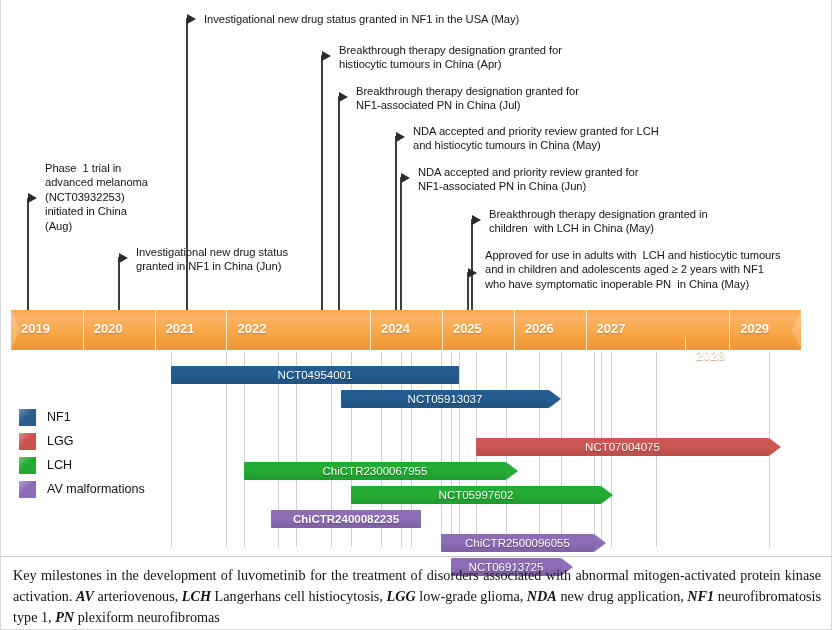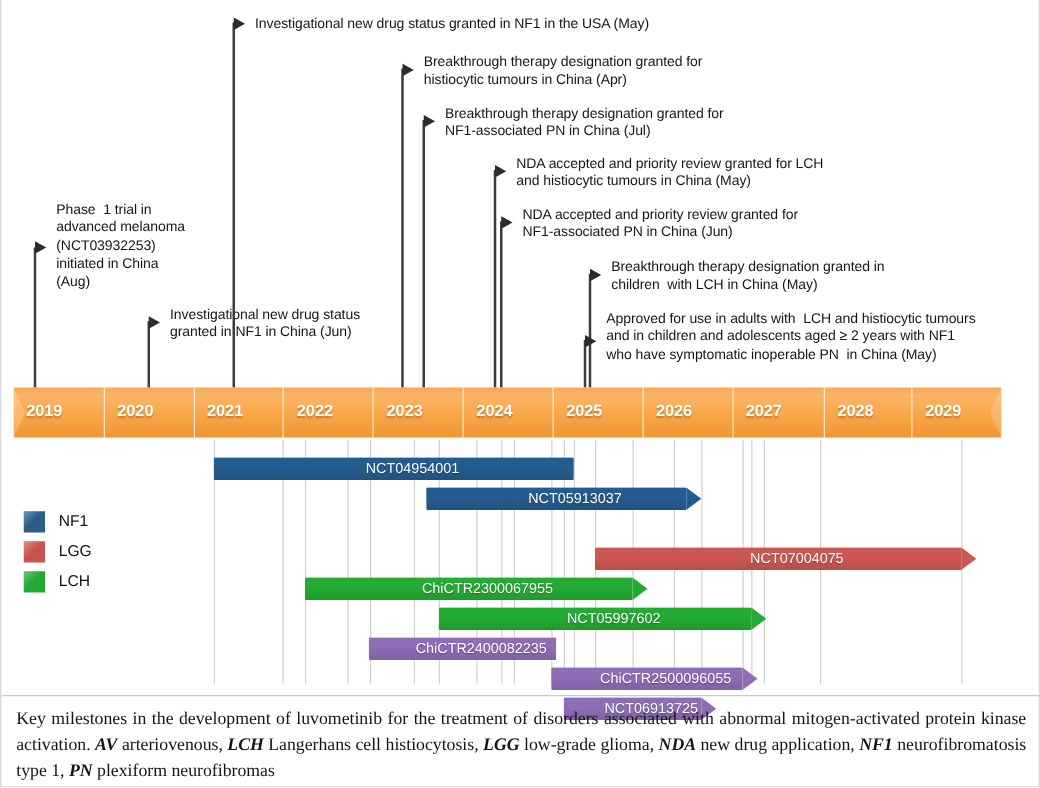--- a/index.html
+++ b/index.html
@@ -118,21 +118,20 @@
     position: absolute;
     top: 0;
     width: 1px;
     height: 195px;
     background: #d2d2d2;
   }
   .bar {
     position: absolute;
     height: 21px;
     display: block;
-    padding-left: 10px;
   }
   .bar-body {
     position: absolute;
     left: 0; top: 0;
     height: 18px;
     border-radius: 1px;
   }
   .bar-tip {
     position: absolute;
     top: 0;
@@ -272,36 +271,33 @@
       </div>
       <div class="year-cell" style="left: 71.8182px; width: 71.8182px;">
         <div class="year-label">2020</div>
       </div>
       <div class="year-cell" style="left: 143.636px; width: 71.8182px;">
         <div class="year-label">2021</div>
       </div>
       <div class="year-cell" style="left: 215.455px; width: 71.8182px; padding-left: 11px;">
         <div class="year-label">2022</div>
       </div>
-      <div class="year-cell" style="left: 287.273px; width: 71.8182px;">
-        <div class="year-label">2023</div>
-      </div>
       <div class="year-cell" style="left: 359.091px; width: 71.8182px;">
         <div class="year-label">2024</div>
       </div>
       <div class="year-cell" style="left: 430.909px; width: 71.8182px;">
         <div class="year-label">2025</div>
       </div>
       <div class="year-cell" style="left: 502.727px; width: 71.8182px; text-align: right;">
         <div class="year-label">2026</div>
       </div>
       <div class="year-cell" style="left: 574.545px; width: 71.8182px;">
         <div class="year-label">2027</div>
       </div>
-      <div class="year-cell" style="left: 648px; width: 71.8182px;">
+      <div class="year-cell" style="left: 674px; width: 71.8182px; margin-top: 27px;">
         <div class="year-label">2028</div>
       </div>
       <div class="year-cell" style="left: 718.182px; width: 71.8182px;">
         <div class="year-label">2029</div>
       </div>
     </div>
 
   <div id="gantt">
       <div class="grid-line" style="left: 170px;"></div>
       <div class="grid-line" style="left: 225px;"></div>
@@ -342,21 +338,21 @@
       <div class="bar" title="ChiCTR2300067955" style="left: 243px; top: 110px; width: 262px;">
         <div class="bar-body" style="width: 262px; background: linear-gradient(rgb(35, 171, 51) 0%, rgb(35, 171, 51) 45%, rgba(0, 0, 0, 0.1) 100%), rgb(35, 171, 51);"></div>
         <div class="bar-tip" style="left: 262px; border-left: 12px solid rgb(35, 171, 51);"></div>
         <div class="bar-label">ChiCTR2300067955</div>
       </div>
       <div class="bar" title="NCT05997602" style="left: 350px; top: 134px; width: 250px;">
         <div class="bar-body" style="width: 250px; background: linear-gradient(rgb(35, 171, 51) 0%, rgb(35, 171, 51) 45%, rgba(0, 0, 0, 0.1) 100%), rgb(35, 171, 51);"></div>
         <div class="bar-tip" style="left: 250px; border-left: 12px solid rgb(35, 171, 51);"></div>
         <div class="bar-label">NCT05997602</div>
       </div>
-      <div class="bar" title="ChiCTR2400082235" style="left: 294px; top: 158px; width: 150px;">
+      <div class="bar" title="ChiCTR2400082235" style="left: 270px; top: 158px; width: 150px; font-weight: bold;">
         <div class="bar-body" style="width: 150px; background: linear-gradient(rgb(140, 109, 182) 0%, rgb(140, 109, 182) 45%, rgba(0, 0, 0, 0.1) 100%), rgb(140, 109, 182);"></div>
         <div class="bar-label">ChiCTR2400082235</div>
       </div>
       <div class="bar" title="ChiCTR2500096055" style="left: 440px; top: 182px; width: 153px;">
         <div class="bar-body" style="width: 153px; background: linear-gradient(rgb(140, 109, 182) 0%, rgb(140, 109, 182) 45%, rgba(0, 0, 0, 0.1) 100%), rgb(140, 109, 182);"></div>
         <div class="bar-tip" style="left: 153px; border-left: 12px solid rgb(140, 109, 182);"></div>
         <div class="bar-label">ChiCTR2500096055</div>
       </div>
       <div class="bar" title="NCT06913725" style="left: 450px; top: 206px; width: 110px;">
         <div class="bar-body" style="width: 110px; background: linear-gradient(rgb(140, 109, 182) 0%, rgb(140, 109, 182) 45%, rgba(0, 0, 0, 0.1) 100%), rgb(140, 109, 182);"></div>
@@ -371,17 +367,21 @@
         <div class="legend-label">NF1</div>
       </div>
       <div class="legend-row">
         <div class="legend-swatch" style="background: linear-gradient(135deg, rgba(255, 255, 255, 0.35) 0%, rgba(255, 255, 255, 0) 45%), rgb(201, 84, 79);"></div>
         <div class="legend-label">LGG</div>
       </div>
       <div class="legend-row">
         <div class="legend-swatch" style="background: linear-gradient(135deg, rgba(255, 255, 255, 0.35) 0%, rgba(255, 255, 255, 0) 45%), rgb(34, 170, 51);"></div>
         <div class="legend-label">LCH</div>
       </div>
+      <div class="legend-row">
+        <div class="legend-swatch" style="background: linear-gradient(135deg, rgba(255, 255, 255, 0.35) 0%, rgba(255, 255, 255, 0) 45%), rgb(139, 108, 181);"></div>
+        <div class="legend-label">AV malformations</div>
+      </div>
     </div>
 
   <div id="caption"><span>Key milestones in the development of luvometinib for the treatment of disorders associated with abnormal mitogen-activated protein kinase activation. </span><em>AV</em><span> arteriovenous, </span><em>LCH</em><span> Langerhans cell histiocytosis, </span><em>LGG</em><span> low-grade glioma, </span><em>NDA</em><span> new drug application, </span><em>NF1</em><span> neurofibromatosis type 1, </span><em>PN</em><span> plexiform neurofibromas</span></div>
 
 </div>
 
 </body></html>

